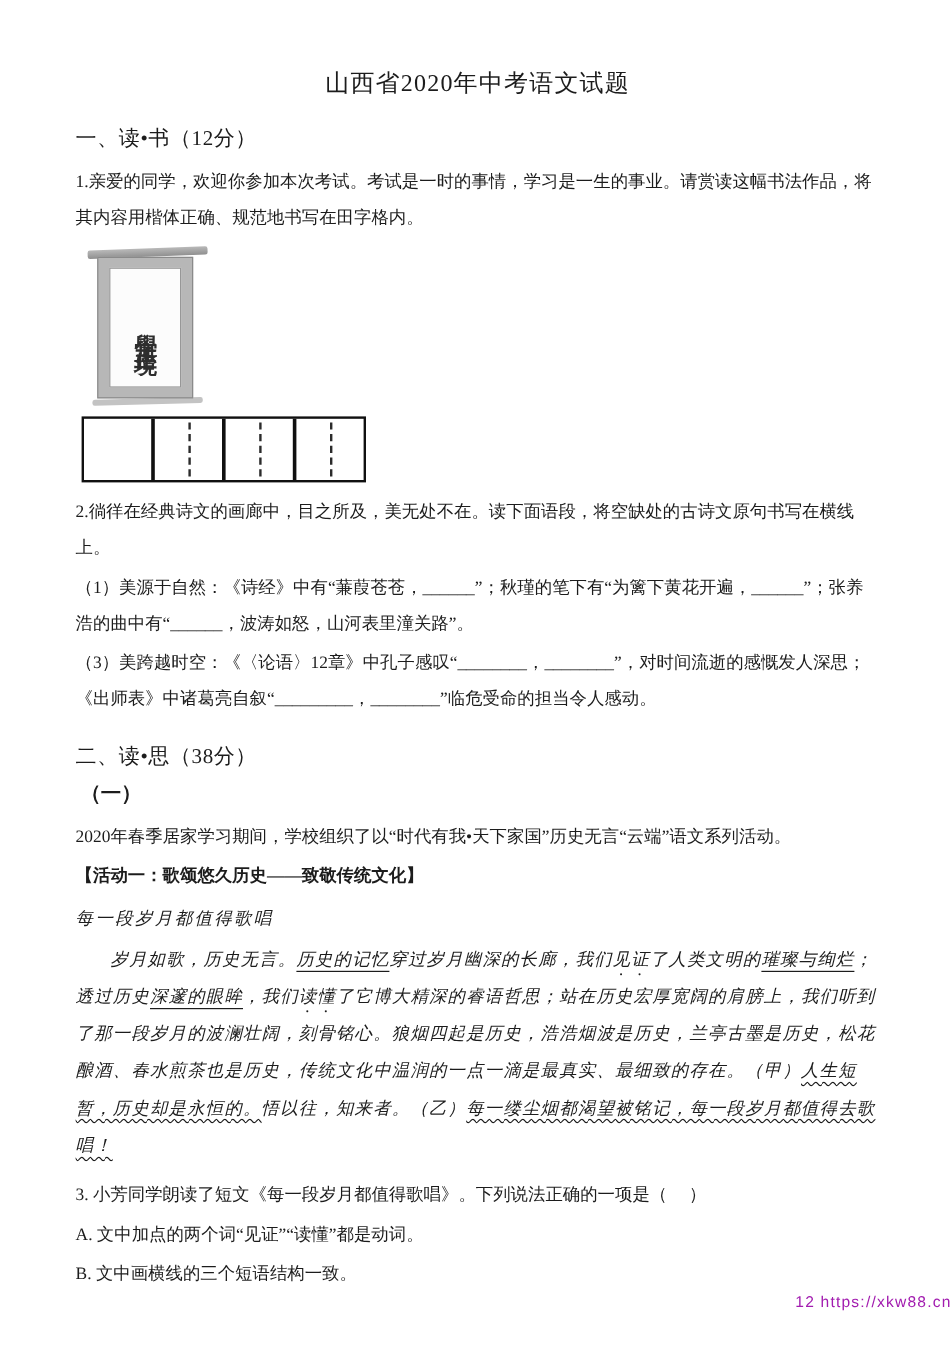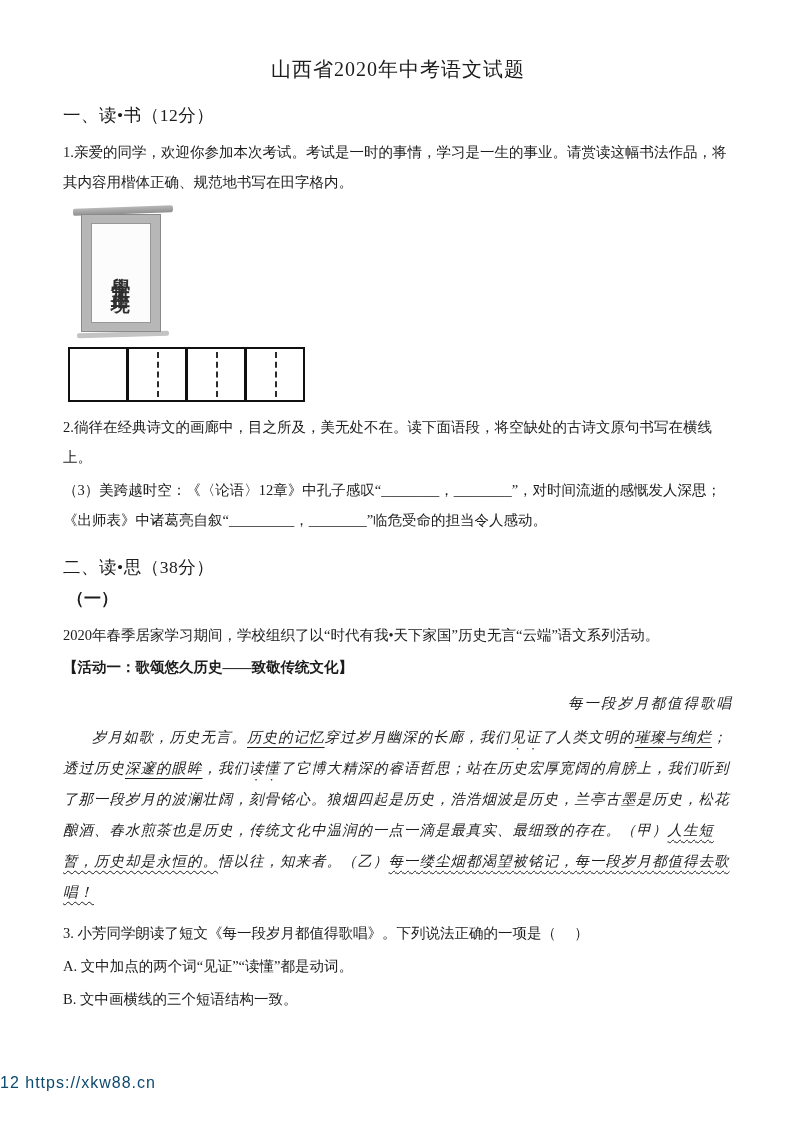--- a/index.html
+++ b/index.html
@@ -52,44 +52,44 @@
   .tian-grid { display:flex; width:max-content; border:2px solid #101010; margin:8px 0 0 5px; background:#fff; }
   .tg-cell { width:56px; height:51px; position:relative; border-right:3px solid #101010; }
   .tg-cell:last-child { border-right:none; }
   .tg-cell.dashed::before {
     content:""; position:absolute; top:3px; bottom:3px; left:50%; width:0;
     border-left:2px dashed #2b2b2b;
   }
 
   
   .essay-title {
-    font-size:14.5px; text-align:right; font-style:italic;
+    font-size:14.5px; text-align:left; font-style:italic;
     line-height:30px; margin:6px 0 0 0; letter-spacing:2px;
   }
   .essay-para {
     font-size:14.5px; font-style:italic; line-height:31px;
     text-indent:2em; margin:4px 0 0 0; letter-spacing:1px;
   }
   .run-plain { }
   .run-u { text-decoration:underline; text-underline-offset:5px; text-decoration-thickness:1px; }
   .run-wavy {
     text-decoration:underline; text-decoration-style:wavy;
     text-underline-offset:4px; text-decoration-thickness:1px;
   }
   .run-dot {
     -webkit-text-emphasis:filled dot #1c1c1c;
     -webkit-text-emphasis-position:under right;
     text-emphasis:filled dot #1c1c1c;
     text-emphasis-position:under right;
   }
 
   .footer {
-    position:absolute; left:0; right:0; bottom:30px; text-align:left;
+    position:absolute; left:0; right:0; bottom:30px; text-align:right;
     font-family:"Liberation Sans","DejaVu Sans",sans-serif;
-    font-size:16px; color:#0c4a6e; letter-spacing:1px;
+    font-size:13px; color:#a21caf; letter-spacing:1px;
   }
 </style>
 </head>
 <body>
 
 <div class="page">
 
   <h1 class="doc-title">山西省2020年中考语文试题</h1>
 
   <h2 class="sec-heading">一、读•书（12分）</h2>
@@ -108,20 +108,21 @@
 
   <div class="tian-grid">
     <div class="tg-cell"></div>
     <div class="tg-cell dashed"></div>
     <div class="tg-cell dashed"></div>
     <div class="tg-cell dashed"></div>
   </div>
 
   <p class="body-text">2.徜徉在经典诗文的画廊中，目之所及，美无处不在。读下面语段，将空缺处的古诗文原句书写在横线上。</p>
 
+  <p class="q-item">（1）美源于自然：《诗经》中有“蒹葭苍苍，______”；秋瑾的笔下有“为篱下黄花开遍，______”；张养浩的曲中有“______，波涛如怒，山河表里潼关路”。</p>
   <p class="q-item">（3）美跨越时空：《〈论语〉12章》中孔子感叹“________，________”，对时间流逝的感慨发人深思；《出师表》中诸葛亮自叙“_________，________”临危受命的担当令人感动。</p>
 
   <h2 class="sec-heading">二、读•思（38分）</h2>
   <div class="part-label">（一）</div>
 
   <p class="body-text">2020年春季居家学习期间，学校组织了以“时代有我•天下家国”历史无言“云端”语文系列活动。</p>
   <p class="body-text" style="font-weight:bold; margin-top:2px;">【活动一：歌颂悠久历史——致敬传统文化】</p>
 
   <div class="essay-title">每一段岁月都值得歌唱</div>
   <p class="essay-para"><span class="run-plain">岁月如歌，历史无言。</span><span class="run-u">历史的记忆</span><span class="run-plain">穿过岁月幽深的长廊，我们</span><span class="run-dot">见证</span><span class="run-plain">了人类文明的</span><span class="run-u">璀璨与绚烂</span><span class="run-plain">；透过历史</span><span class="run-u">深邃的眼眸</span><span class="run-plain">，我们</span><span class="run-dot">读懂</span><span class="run-plain">了它博大精深的睿语哲思；站在历史宏厚宽阔的肩膀上，我们听到了那一段岁月的波澜壮阔，刻骨铭心。狼烟四起是历史，浩浩烟波是历史，兰亭古墨是历史，松花酿酒、春水煎茶也是历史，传统文化中温润的一点一滴是最真实、最细致的存在。（甲）</span><span class="run-wavy">人生短暂，历史却是永恒的。</span><span class="run-plain">悟以往，知来者。（乙）</span><span class="run-wavy">每一缕尘烟都渴望被铭记，每一段岁月都值得去歌唱！</span></p>

